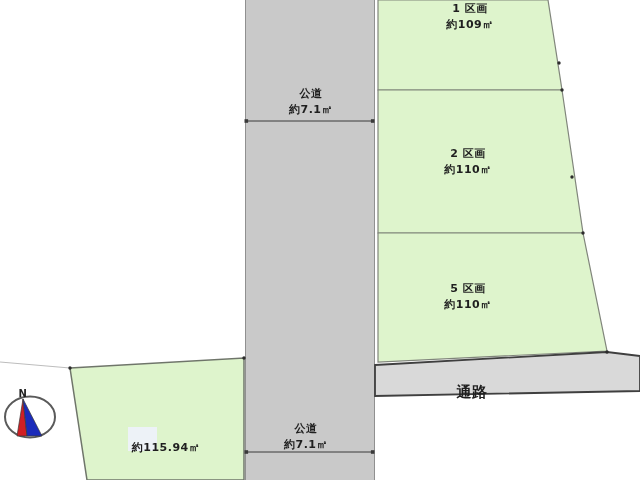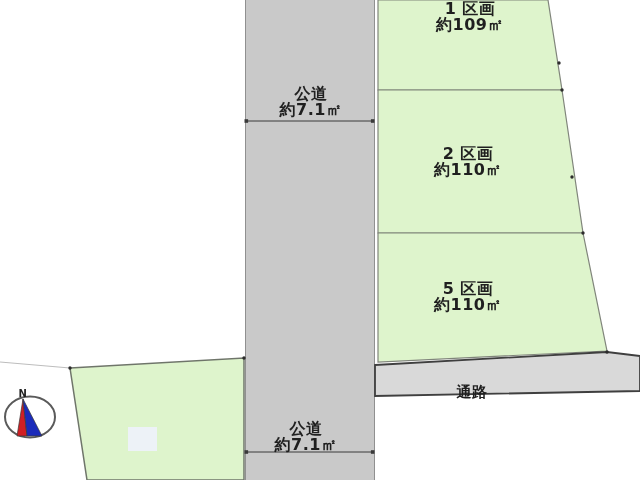--- a/index.html
+++ b/index.html
@@ -5,21 +5,21 @@
   html,body{margin:0;padding:0;background:#ffffff;}
   #stage{
     position:relative;width:640px;height:480px;overflow:hidden;background:#ffffff;
     font-family:"DejaVu Sans","Liberation Sans",sans-serif;
   }
   #plan-svg{position:absolute;left:0;top:0;}
   .lbl{
     position:absolute;transform:translateX(-50%);text-align:center;
     font-weight:600;color:#1f1f1f;white-space:nowrap;letter-spacing:0.5px;
   }
-  .lbl-13{font-size:16px;line-height:16px;}
+  .lbl-13{font-size:11px;line-height:16px;}
   .lbl-15{font-size:15px;line-height:18px;}
   .lbl-10{font-size:10px;line-height:11px;}
 </style>
 </head>
 <body>
 
 <div id="stage">
 
   <svg id="plan-svg" width="640" height="480" viewBox="0 0 640 480">
 
@@ -75,20 +75,21 @@
     <div>2 区画</div>
     <div>約110㎡</div>
   </div>
 
   <div class="lbl lbl-13" style="left:468px;top:281px;">
     <div>5 区画</div>
     <div>約110㎡</div>
   </div>
 
   <div class="lbl lbl-13" style="left:166px;top:440px;">
+    <div>約115.94㎡</div>
   </div>
 
   <div class="lbl lbl-13" style="left:311px;top:86px;">
     <div>公道</div>
     <div>約7.1㎡</div>
   </div>
 
   <div class="lbl lbl-13" style="left:306px;top:421px;">
     <div>公道</div>
     <div>約7.1㎡</div>

